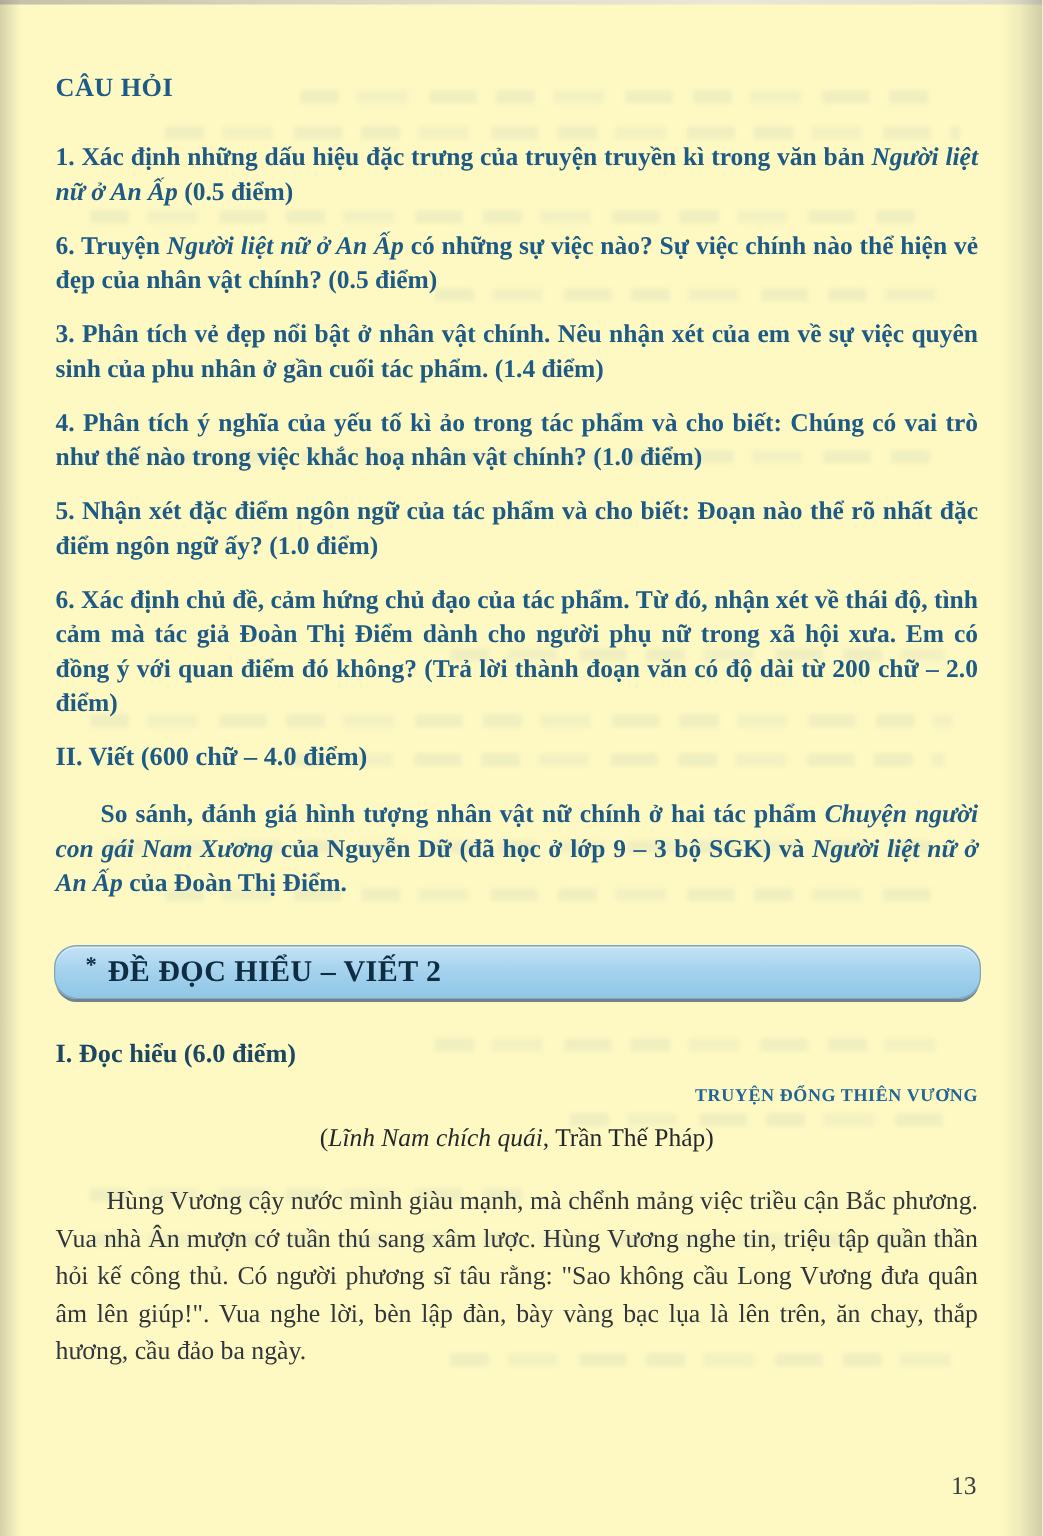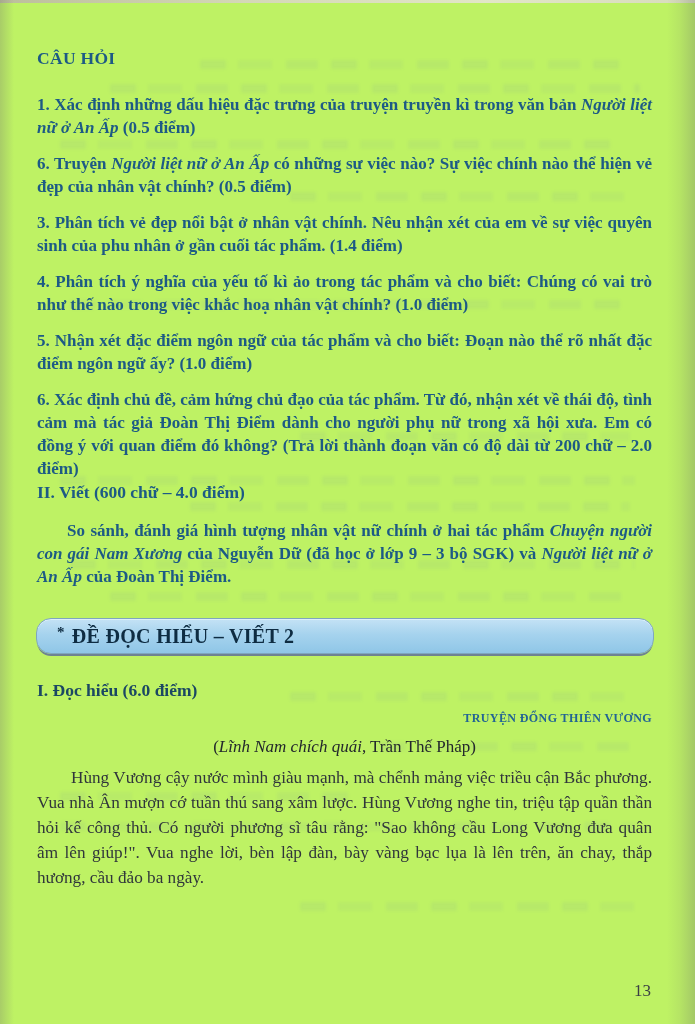--- a/index.html
+++ b/index.html
@@ -3,57 +3,57 @@
 <meta charset="utf-8">
 <style>
   html,body{margin:0;padding:0;}
   body{
     width:695px;height:1024px;
     font-family:"Liberation Serif","DejaVu Serif",serif;
     background:#e8e8e6;
   }
   .page{
     position:relative;width:695px;height:1024px;overflow:hidden;
-    background:#bef264;
+    background:#fef9c3;
   }
   
   .edge-top{position:absolute;top:0;left:0;right:0;height:3px;
     background:linear-gradient(90deg,#bcb5a5,#d8d3c5 35%,#e8e4d8 70%,#dcd8cc);opacity:.85;}
   .edge-left{position:absolute;top:0;bottom:0;left:0;width:14px;
     background:linear-gradient(90deg,rgba(118,118,112,.30),rgba(118,118,112,0));}
   .edge-right{position:absolute;top:0;bottom:0;right:0;width:28px;
     background:linear-gradient(270deg,rgba(108,112,108,.32),rgba(108,112,108,.10) 55%,rgba(108,112,108,0));}
   
   .ghost{position:absolute;height:9px;filter:blur(1.4px);opacity:.55;pointer-events:none;
     background:repeating-linear-gradient(90deg,
       rgba(104,138,164,.16) 0 26px, rgba(104,138,164,0) 26px 38px,
       rgba(104,138,164,.12) 38px 72px, rgba(104,138,164,0) 72px 86px,
       rgba(104,138,164,.15) 86px 118px, rgba(104,138,164,0) 118px 131px);}
   .content{position:relative;z-index:2;padding:48px 43px 0 37px;}
   .qh{font-size:17.5px;font-weight:bold;color:#1d5a85;margin:0 0 24px 0;letter-spacing:.3px;}
   .q{font-size:17px;font-weight:bold;color:#1d5a85;line-height:23px;
      text-align:justify;margin:0 0 13px 0;}
-  .q.mb-lg{margin-bottom:2px;}
+  .q.mb-lg{margin-bottom:14px;}
   .it{font-style:italic;}
   .wh{font-size:17.5px;font-weight:bold;color:#1d5a85;margin:0 0 16px 0;}
   .prompt{font-size:17px;font-weight:bold;color:#1d5a85;line-height:23px;
      text-align:justify;text-indent:30px;margin:0 0 30px 0;}
   .banner{
      position:relative;height:34px;margin:0 -2px 26px -1px;
      background:linear-gradient(180deg,#c4e2f5 0%,#a6d3ee 45%,#8fc6e7 100%);
      border:1px solid #7fa6bf;border-radius:15px;
      box-shadow:0 3px 0 -1px #6e8392, inset 0 1px 0 #ddeffa;
      display:flex;align-items:center;padding-left:20px;
      color:#0e2c42;font-weight:bold;font-size:20px;letter-spacing:.3px;}
   .banner .star{font-size:15px;margin-right:7px;transform:translateY(-4px);display:inline-block;}
   .rh{font-size:17.5px;font-weight:bold;color:#1b4763;margin:0 0 10px 0;}
   .instruction{font-size:17.3px;font-style:italic;color:#1f2428;margin:0 0 15px 0;}
   .story-title{text-align:right;font-size:12px;font-weight:bold;color:#226494;
      letter-spacing:.4px;margin:0 0 11px 0;}
-  .story-source{text-align:center;font-size:17px;color:#23282c;margin:0 0 8px 0;}
+  .story-source{text-align:center;font-size:17px;color:#23282c;margin:0 0 19px 0;}
   .story{font-size:17.2px;color:#30363b;line-height:25px;text-align:justify;
      text-indent:34px;margin:0;}
   .page-number{position:absolute;right:44px;bottom:23px;font-size:17px;color:#3a3f44;z-index:2;}
 </style>
 </head>
 <body>
 
 <div class="page">
 
   <div class="edge-top"></div>

